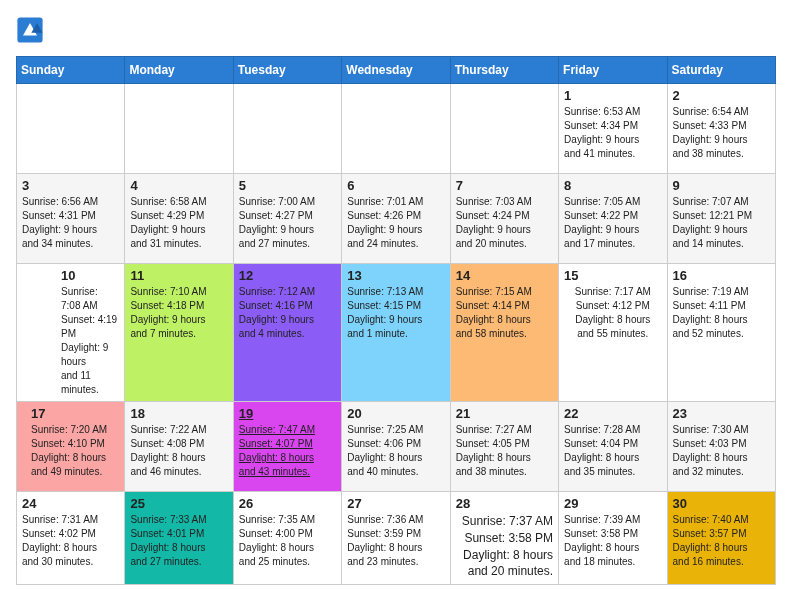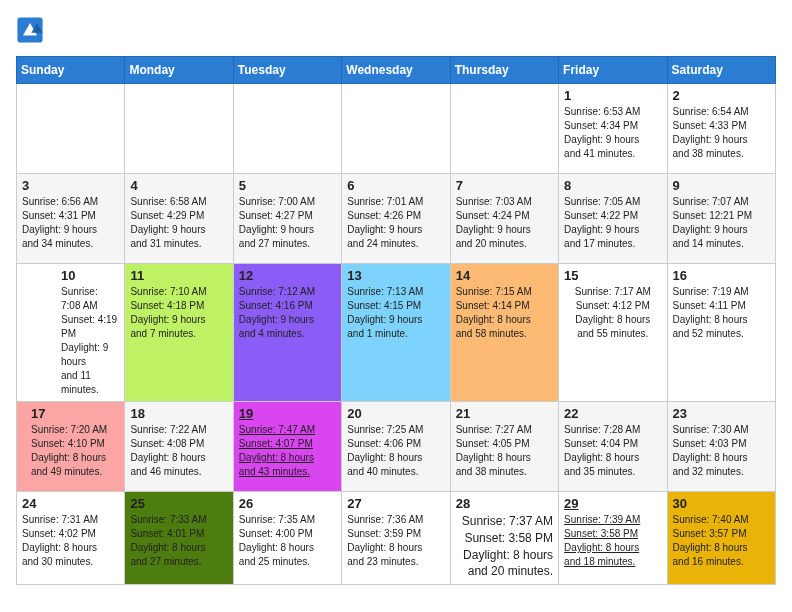--- a/index.html
+++ b/index.html
@@ -285,21 +285,21 @@
         </td>
       </tr>
       <tr>
         <td style="background: rgb(255, 255, 255);">
           <span class="day-number">24</span>
           <div style="white-space: pre-line; font-size: 10px; line-height: 1.4;">Sunrise: 7:31 AM
 Sunset: 4:02 PM
 Daylight: 8 hours
 and 30 minutes.</div>
         </td>
-        <td style="background: #4d7c0f;">
+        <td style="background: #14b8a6;">
           <span class="day-number">25</span>
           <div style="white-space: pre-line; font-size: 10px; line-height: 1.4;">Sunrise: 7:33 AM
 Sunset: 4:01 PM
 Daylight: 8 hours
 and 27 minutes.</div>
         </td>
         <td style="background: rgb(255, 255, 255);">
           <span class="day-number">26</span>
           <div style="white-space: pre-line; font-size: 10px; line-height: 1.4;">Sunrise: 7:35 AM
 Sunset: 4:00 PM
@@ -313,21 +313,21 @@
 Daylight: 8 hours
 and 23 minutes.</div>
         </td>
         <td style="background: rgb(255, 255, 255);">
           <span class="day-number">28</span>
           <div style="white-space: pre-line; font-size: 12px; line-height: 1.4; text-align: right;">Sunrise: 7:37 AM
 Sunset: 3:58 PM
 Daylight: 8 hours
 and 20 minutes.</div>
         </td>
-        <td style="background: rgb(255, 255, 255); text-decoration: underline;">
+        <td style="background: rgb(255, 255, 255);">
           <span class="day-number">29</span>
           <div style="white-space: pre-line; font-size: 10px; line-height: 1.4;">Sunrise: 7:39 AM
 Sunset: 3:58 PM
 Daylight: 8 hours
 and 18 minutes.</div>
         </td>
         <td style="background: #eab308;">
           <span class="day-number">30</span>
           <div style="white-space: pre-line; font-size: 10px; line-height: 1.4;">Sunrise: 7:40 AM
 Sunset: 3:57 PM

